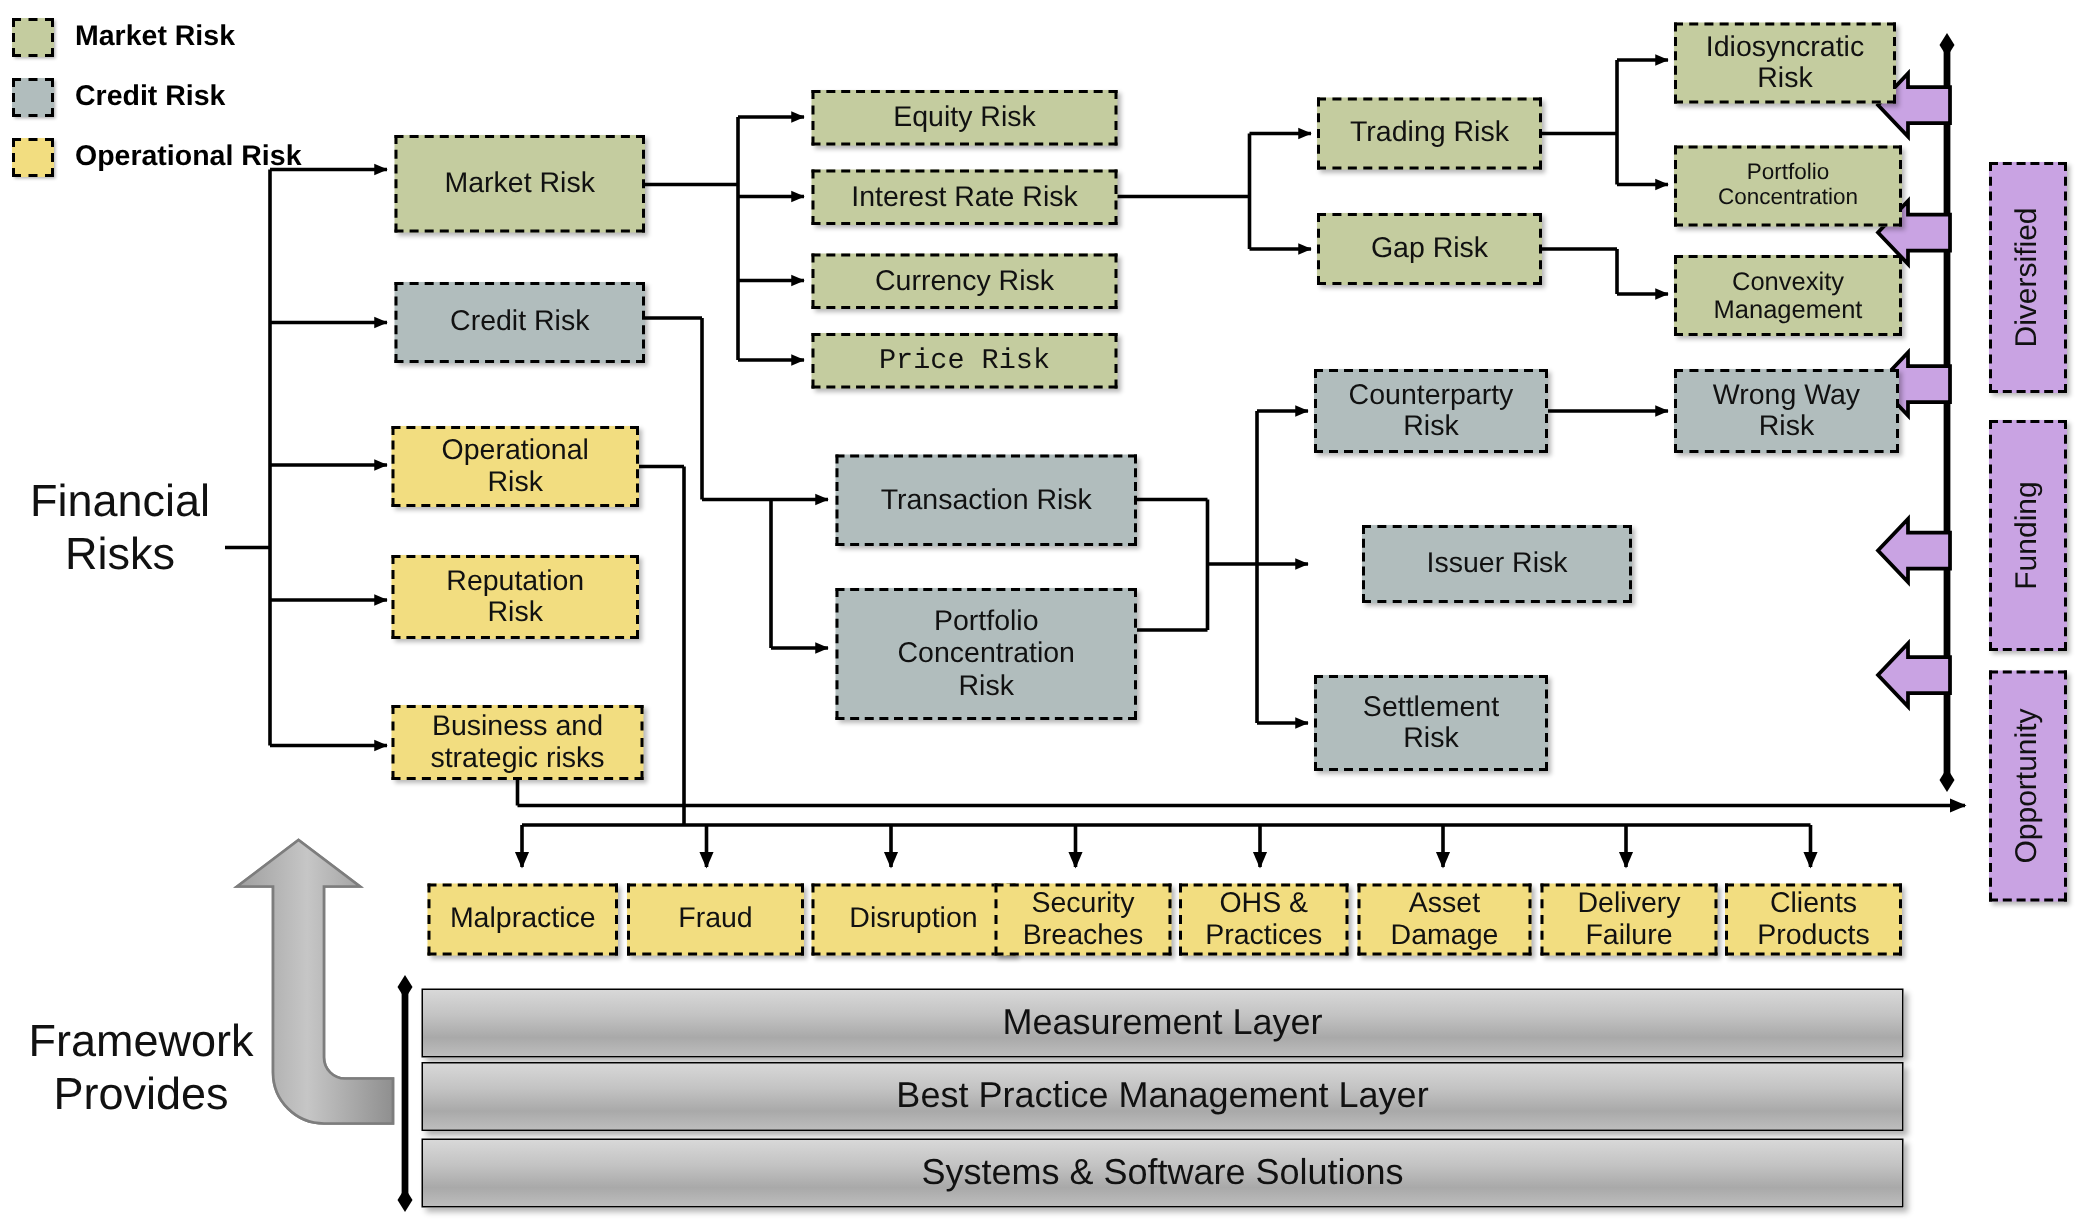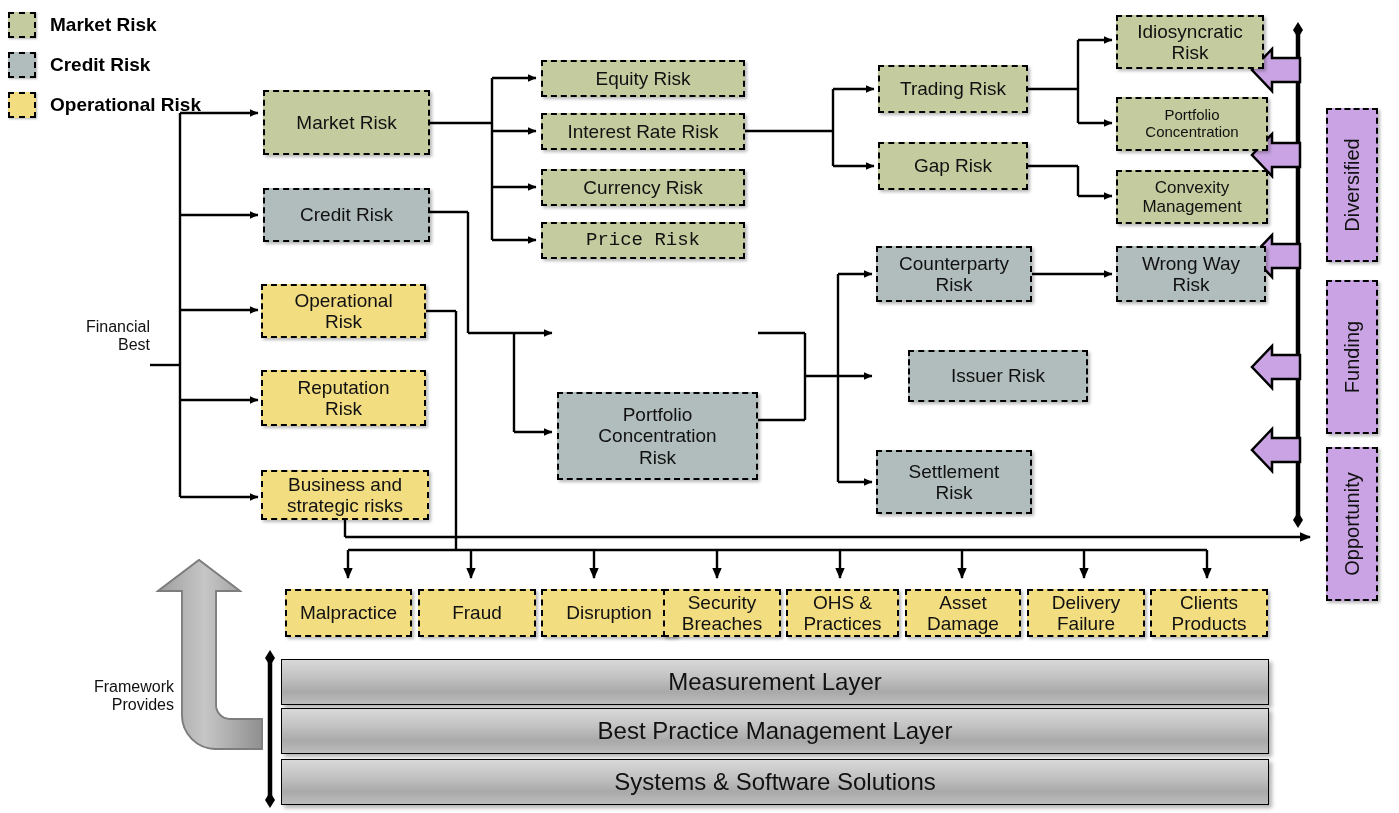--- a/index.html
+++ b/index.html
@@ -12,21 +12,21 @@
         display:flex;align-items:center;justify-content:center;text-align:center;
         font-size:19px;line-height:1.12;color:#111;
         box-shadow:2px 2px 3px rgba(0,0,0,.28);}
   .market{background:#c4cc9f;}
   .credit{background:#b1bdbd;}
   .oper{background:#f2dd80;}
 
   .small{font-size:15px;}
 
   
-  .plainlabel{position:absolute;font-size:16px;line-height:1.15;text-align:right;color:#111;}
+  .plainlabel{position:absolute;font-size:30px;line-height:1.15;text-align:center;color:#111;}
 
   
   .legend{position:absolute;left:8px;top:8px;}
   .legrow{display:flex;align-items:center;height:34px;margin-bottom:6px;}
   .legsw{width:28px;height:26px;border:2.5px dashed #000;box-sizing:border-box;
          box-shadow:1px 1px 2px rgba(0,0,0,.3);}
   .legtxt{margin-left:14px;font-size:19px;font-weight:bold;color:#000;}
 
   
   .vbox{position:absolute;box-sizing:border-box;border:2.5px dashed #000;
@@ -169,21 +169,21 @@
       <div class="legtxt">Credit Risk</div>
     </div>
     <div class="legrow">
       <div class="legsw oper"></div>
       <div class="legtxt">Operational Risk</div>
     </div>
   </div>
 
   <div class="plainlabel" style="left:10px;top:318px;width:140px;">
     <div>Financial</div>
-    <div>Best</div>
+    <div>Risks</div>
   </div>
 
   <div class="plainlabel" style="left:14px;top:678px;width:160px;">
     <div>Framework</div>
     <div>Provides</div>
   </div>
 
   <div class="node market" style="left:263px;top:90px;width:167px;height:65px;">Market Risk</div>
   <div class="node credit" style="left:263px;top:188px;width:167px;height:54px;">Credit Risk</div>
   <div class="node oper" style="left:261px;top:284px;width:165px;height:54px;white-space:pre-line;">Operational
@@ -201,20 +201,21 @@
   <div class="node market" style="left:878px;top:65px;width:150px;height:48px;">Trading Risk</div>
   <div class="node market" style="left:878px;top:142px;width:150px;height:48px;">Gap Risk</div>
 
   <div class="node market" style="left:1116px;top:15px;width:148px;height:54px;white-space:pre-line;">Idiosyncratic
 Risk</div>
   <div class="node market small" style="left:1116px;top:97px;width:152px;height:54px;white-space:pre-line;">Portfolio
 Concentration</div>
   <div class="node market" style="left:1116px;top:170px;width:152px;height:54px;white-space:pre-line;font-size:17px;">Convexity
 Management</div>
 
+  <div class="node credit" style="left:557px;top:303px;width:201px;height:61px;">Transaction Risk</div>
   <div class="node credit" style="left:557px;top:392px;width:201px;height:88px;white-space:pre-line;">Portfolio
 Concentration
 Risk</div>
 
   <div class="node credit" style="left:876px;top:246px;width:156px;height:56px;white-space:pre-line;text-align:center;">Counterparty
 Risk</div>
   <div class="node credit" style="left:908px;top:350px;width:180px;height:52px;">Issuer Risk</div>
   <div class="node credit" style="left:876px;top:450px;width:156px;height:64px;white-space:pre-line;">Settlement
 Risk</div>
 

